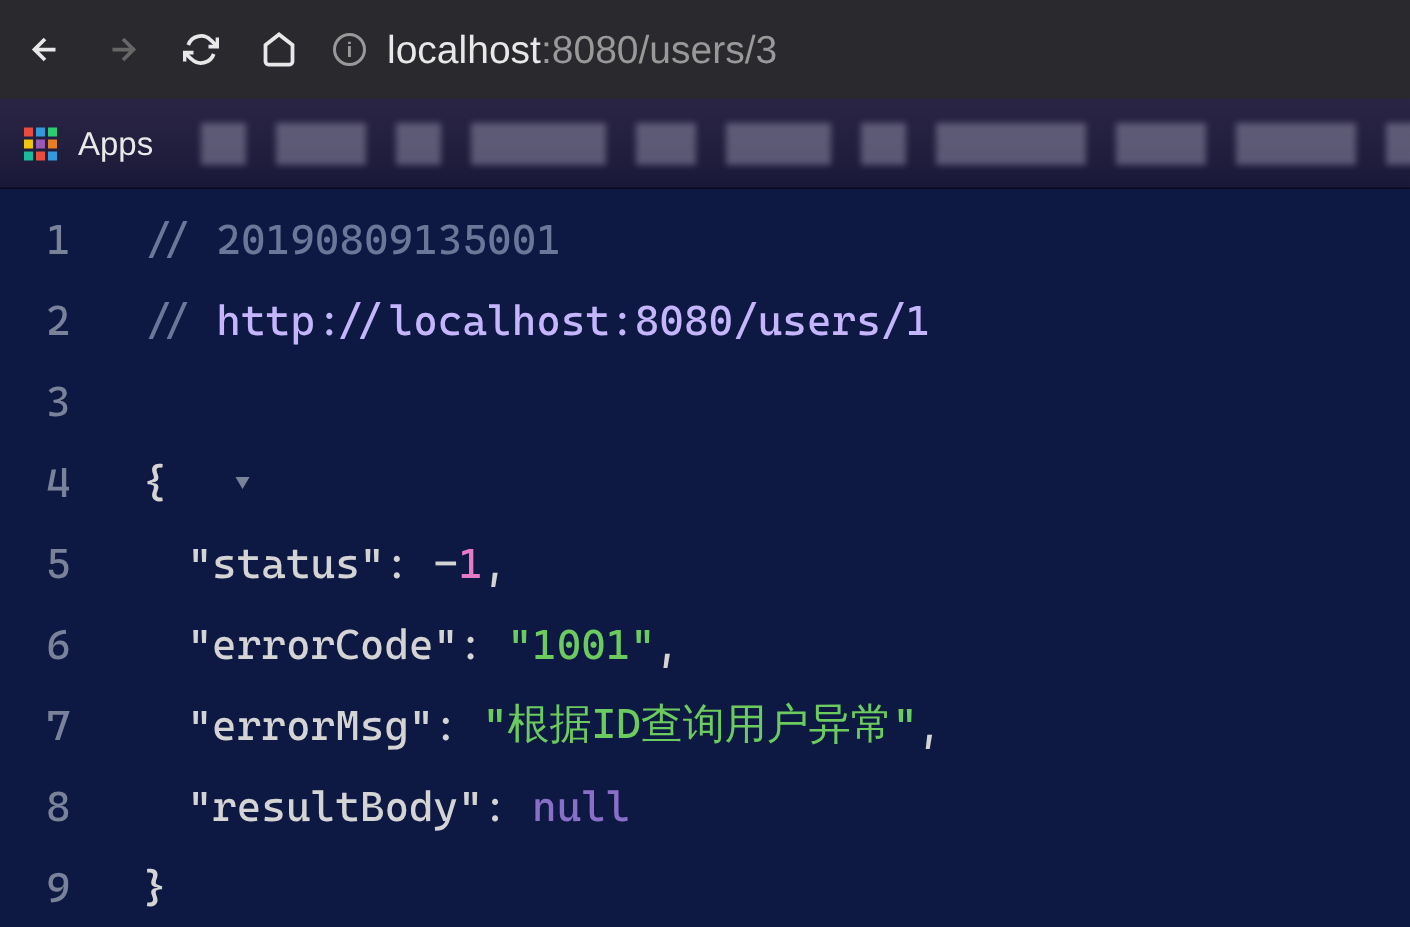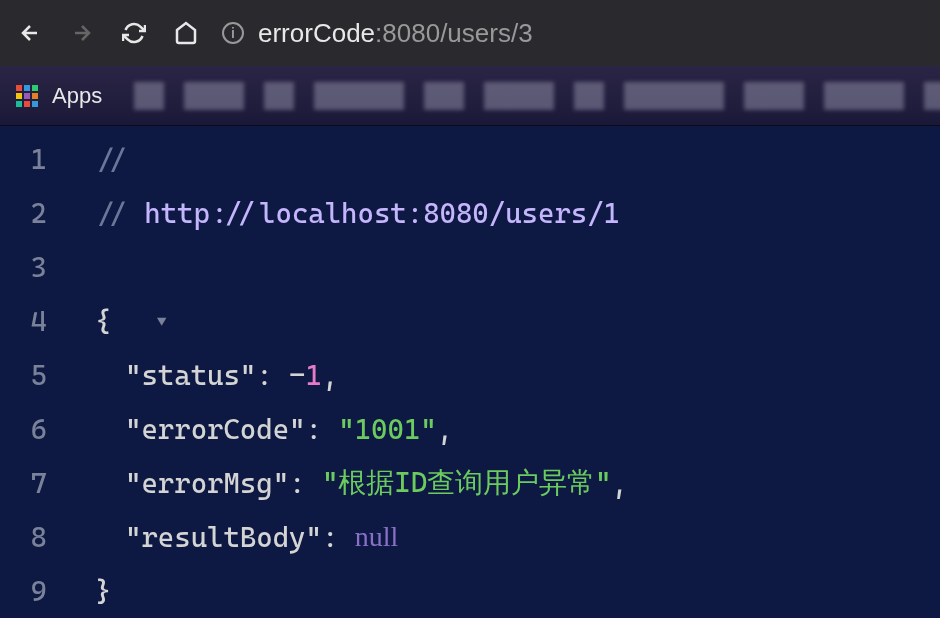--- a/index.html
+++ b/index.html
@@ -137,21 +137,21 @@
     .line-4-wrap {
       position: relative;
     }
     .c-comment { color: #6b7799; }
     .c-link { color: #c4b5fd; }
     .c-punct { color: #d4d4d4; }
     .c-key { color: #d4d4d4; }
     .c-colon { color: #d4d4d4; }
     .c-number { color: #e67ac7; }
     .c-string { color: #6bcb5f; }
-    .c-null { color: #8a6fc9; font-family: Liberation Serif, serif; }
+    .c-null { color: #8a6fc9; }
     .indent1 { padding-left: 30px; }
   </style>
 </head>
 <body>
 
 <div class="browser-toolbar">
   <div class="nav-controls">
     <div class="nav-icon">
       <svg width="26" height="26" viewBox="0 0 24 24" fill="none" stroke="currentColor" stroke-width="2.5">
           <path d="M19 12H5M12 19l-7-7 7-7"></path>
@@ -170,21 +170,21 @@
     </div>
     <div class="nav-icon">
       <svg width="26" height="26" viewBox="0 0 24 24" fill="none" stroke="currentColor" stroke-width="2.5">
           <path d="M3 9l9-7 9 7v11a2 2 0 01-2 2H5a2 2 0 01-2-2z"></path>
         </svg>
     </div>
   </div>
   <div class="address-area">
     <div class="info-circle">i</div>
     <div class="url-text">
-      <span class="url-host">errorCode</span><span>:8080/users/3</span>
+      <span class="url-host">localhost</span><span>:8080/users/3</span>
     </div>
   </div>
 </div>
 
 <div class="bookmarks-bar">
   <div class="apps-icon">
     <div class="apps-dot d1"></div>
       <div class="apps-dot d2"></div>
       <div class="apps-dot d3"></div>
     <div class="apps-dot d4"></div>
@@ -216,21 +216,21 @@
     <div class="gutter-line">2</div>
     <div class="gutter-line">3</div>
     <div class="gutter-line">4</div>
     <div class="gutter-line">5</div>
     <div class="gutter-line">6</div>
     <div class="gutter-line">7</div>
     <div class="gutter-line">8</div>
     <div class="gutter-line">9</div>
   </div>
   <div class="code-lines">
-    <div class="code-line"><span class="c-comment">// </span></div>
+    <div class="code-line"><span class="c-comment">// </span><span class="c-comment">20190809135001</span></div>
     <div class="code-line"><span class="c-comment">// </span><span class="c-link">http://localhost:8080/users/1</span></div>
     <div class="code-line"></div>
     <div class="code-line line-4-wrap"><span class="fold-marker">▼</span><span class="c-punct">{</span></div>
     <div class="code-line"><span class="indent1"></span><span class="c-key">"status"</span><span class="c-colon">: </span><span class="c-punct">-</span><span class="c-number">1</span><span class="c-punct">,</span></div>
     <div class="code-line"><span class="indent1"></span><span class="c-key">"errorCode"</span><span class="c-colon">: </span><span class="c-string">"1001"</span><span class="c-punct">,</span></div>
     <div class="code-line"><span class="indent1"></span><span class="c-key">"errorMsg"</span><span class="c-colon">: </span><span class="c-string">"根据ID查询用户异常"</span><span class="c-punct">,</span></div>
     <div class="code-line"><span class="indent1"></span><span class="c-key">"resultBody"</span><span class="c-colon">: </span><span class="c-null">null</span></div>
     <div class="code-line"><span class="c-punct">}</span></div>
   </div>
 </div>

